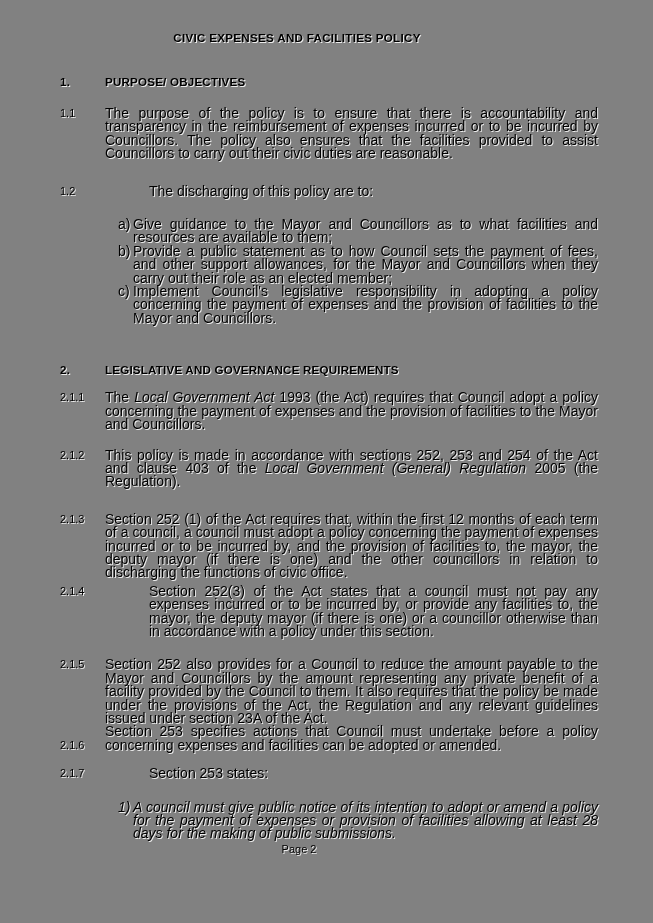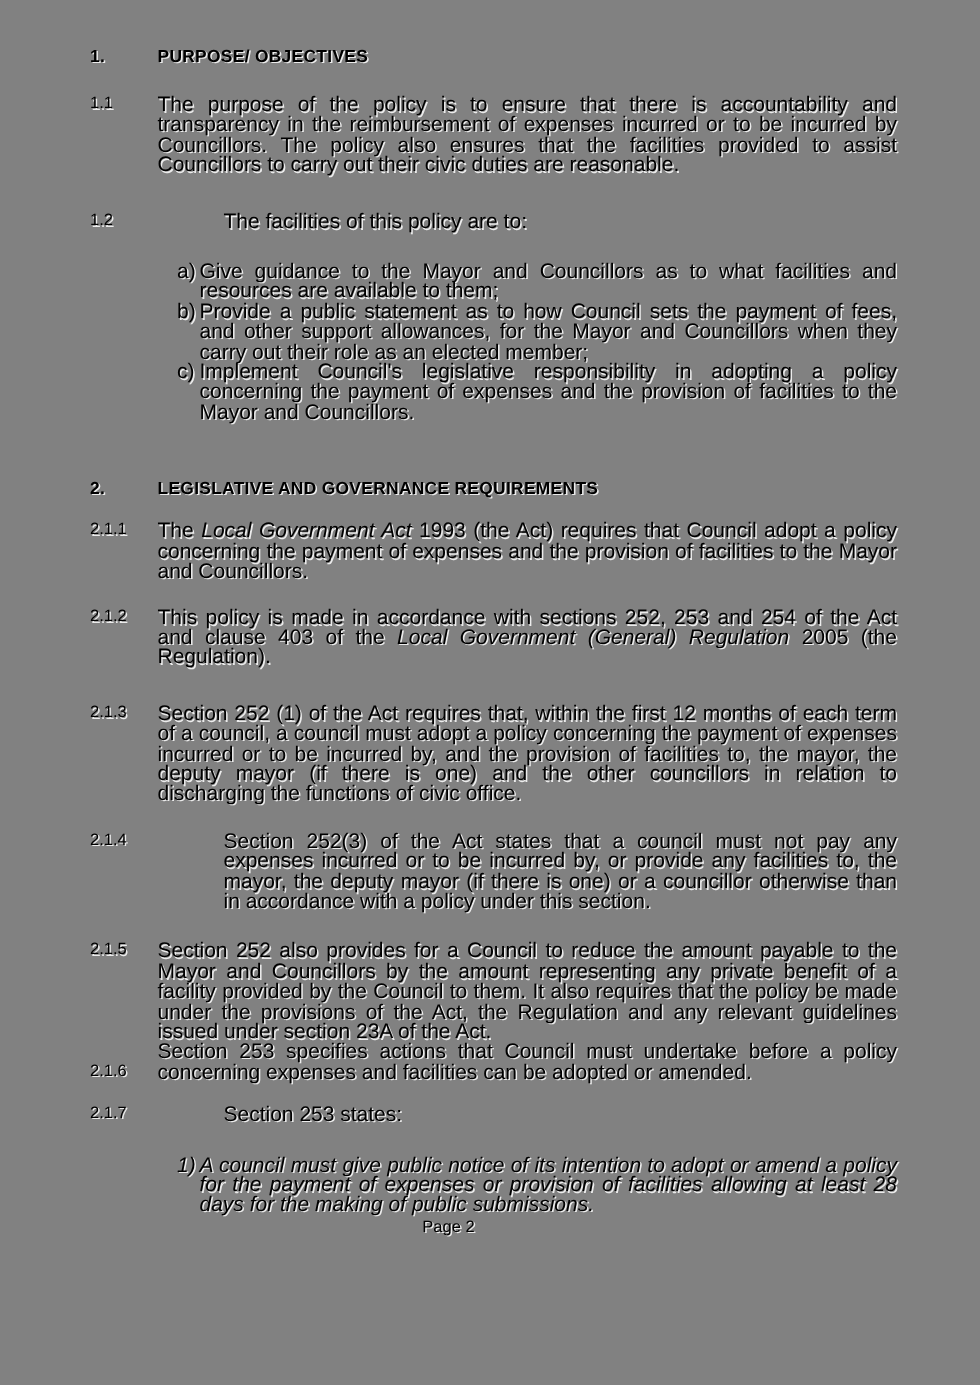--- a/index.html
+++ b/index.html
@@ -58,46 +58,47 @@
     line-height: 13px;
     position: relative;
     left: -30px;
   }
   
   .g14 { margin-bottom: 14px; }
   .g15 { margin-bottom: 15px; align-items: flex-end; }
   .g16 { margin-bottom: 16px; }
   .g17 { margin-bottom: 17px; }
   .g18 { margin-bottom: 18px; }
-  .g19 { margin-bottom: 18px; }
+  .g19 { margin-bottom: 5px; }
   .g20 { margin-bottom: 20px; gap: 44px; }
   .g24 { margin-bottom: 24px; }
   .g26 { }
   .g38 { margin-bottom: 38px; }
   .g2  { margin-bottom: 2px; }
 </style>
 </head>
 <body>
 
 <div class="doc">
 
+  <div class="title">CIVIC EXPENSES AND FACILITIES POLICY</div>
 
   <div class="row head g18">
     <div class="num">1.</div>
     <div class="txt">PURPOSE/ OBJECTIVES</div>
   </div>
 
   <div class="row g24">
     <div class="num">1.1</div>
     <div class="txt just">The purpose of the policy is to ensure that there is accountability and transparency in the reimbursement of expenses incurred or to be incurred by Councillors. The policy also ensures that the facilities provided to assist Councillors to carry out their civic duties are reasonable.</div>
   </div>
 
   <div class="row g20">
     <div class="num">1.2</div>
-    <div class="txt">The facilities of this policy are to:</div>
+    <div class="txt">The discharging of this policy are to:</div>
   </div>
 
   <div class="row g38">
     <div class="num"></div>
     <div class="txt sublist">
       <div class="li">
         <span class="marker">a)</span>
         <span class="li-text just">Give guidance to the Mayor and Councillors as to what facilities and resources are available to them;</span>
       </div>
       <div class="li">

